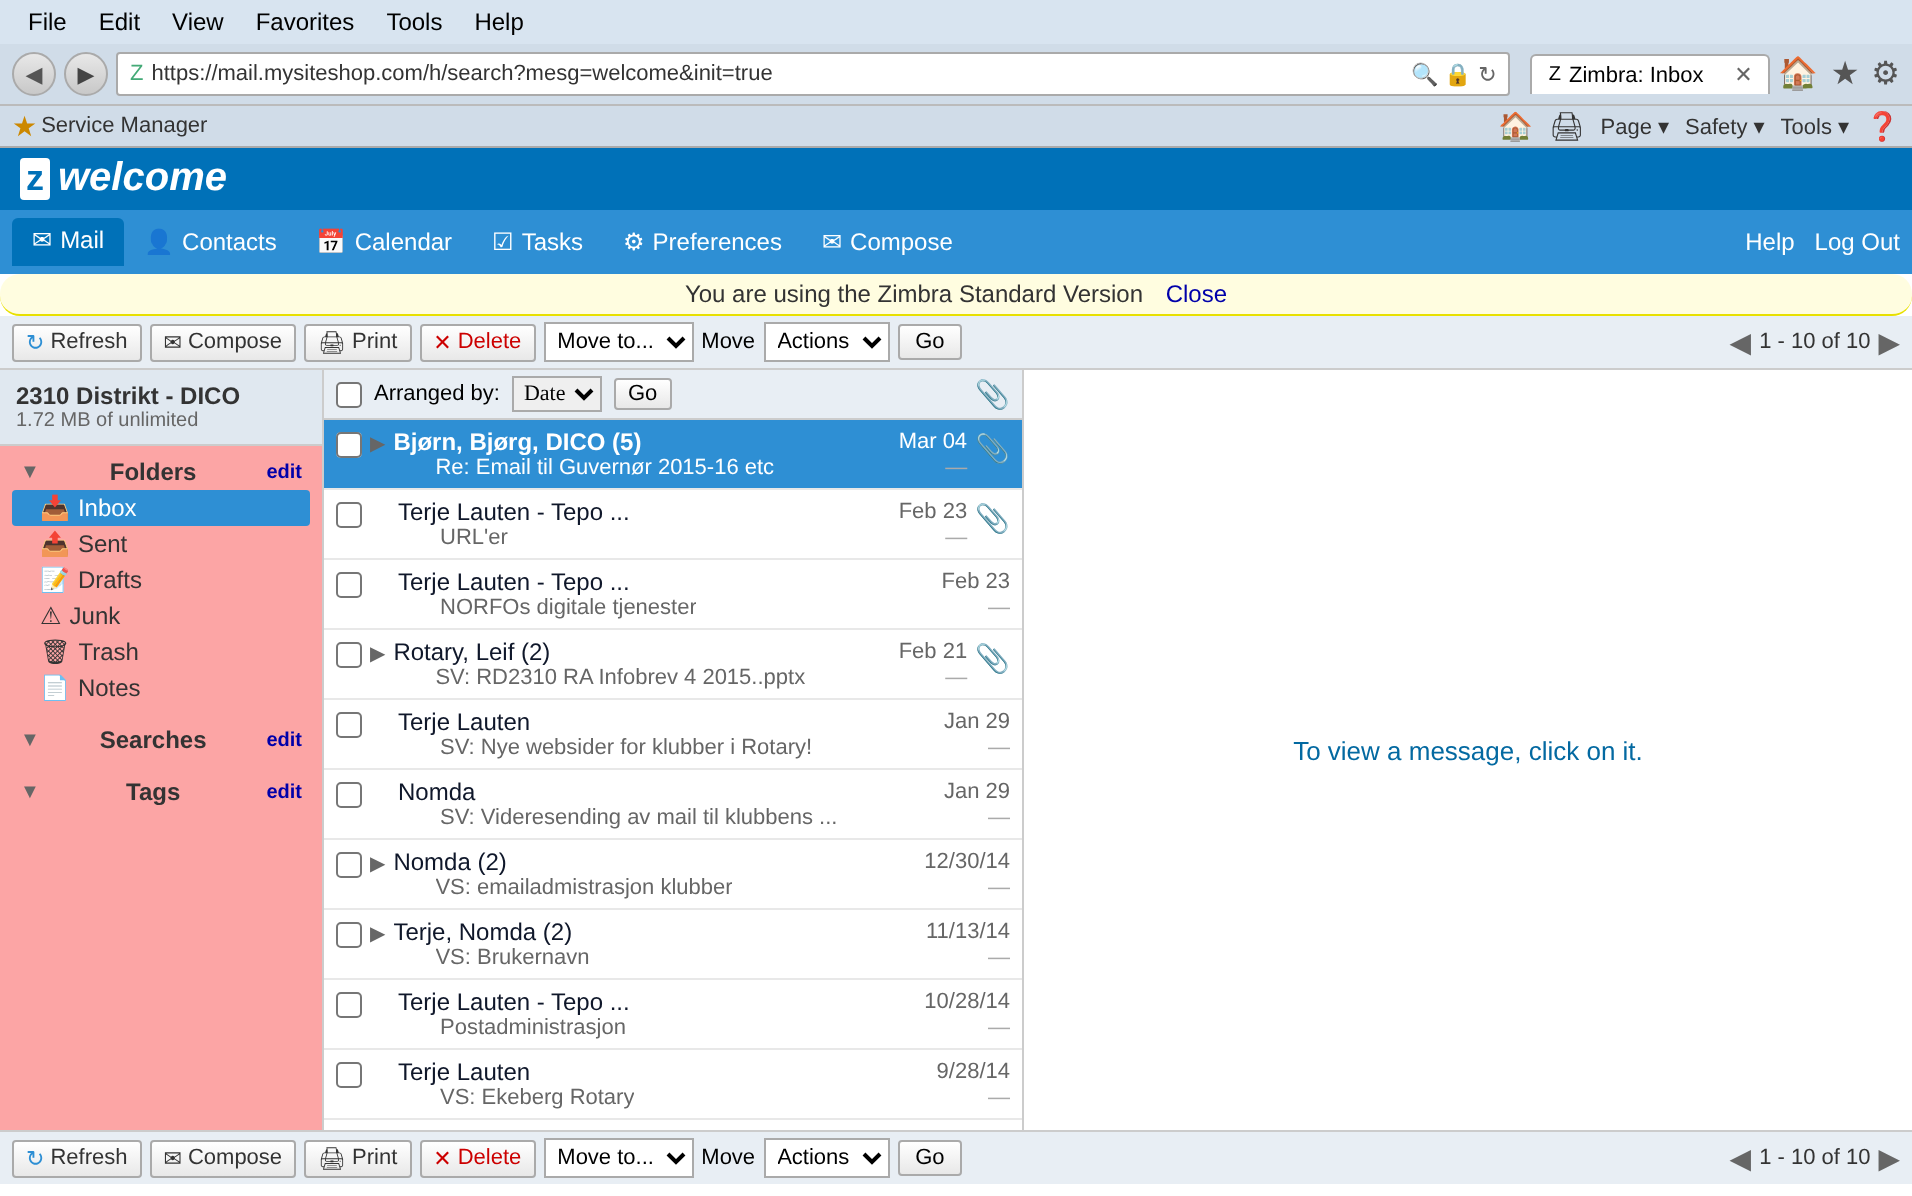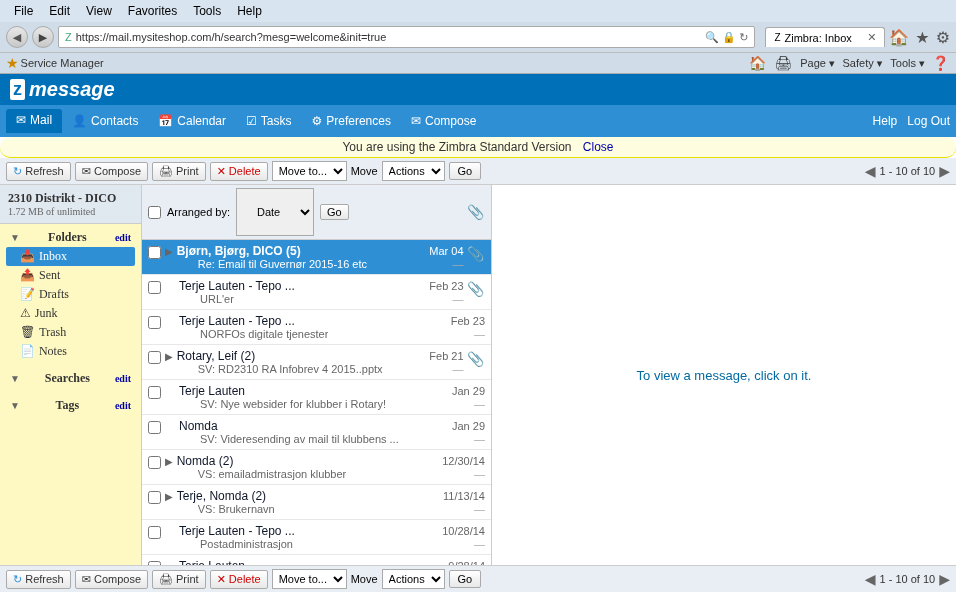--- a/index.html
+++ b/index.html
@@ -38,21 +38,21 @@
     .zimbra-nav-right { margin-left: auto; display: flex; gap: 10px; color: #fff; font-size: 12px; }
     .zimbra-nav-right span { cursor: pointer; }
 
     .notice-bar { background: #fffde0; text-align: center; padding: 3px; font-size: 12px; color: #333; border-bottom: 1px solid #e8e000; border-radius: 10px; }
     .notice-close { color: #00a; cursor: pointer; margin-left: 8px; }
 
     
     .main-layout { display: flex; height: 380px; }
 
     
-    .sidebar { width: 142px; border-right: 1px solid #ccc; background: #fef9c3; overflow-y: auto; font-family: Liberation Serif, serif; }
+    .sidebar { width: 162px; border-right: 1px solid #ccc; background: #fca5a5; overflow-y: auto; }
     .sidebar-account { padding: 6px 8px; background: #e0e8f0; border-bottom: 1px solid #ccc; }
     .sidebar-account-name { font-weight: bold; font-size: 12px; color: #333; }
     .sidebar-account-sub { font-size: 10px; color: #666; }
     .sidebar-section { padding: 4px 6px; }
     .sidebar-section-header { display: flex; align-items: center; justify-content: space-between; padding: 2px 4px; font-weight: bold; font-size: 12px; color: #333; cursor: pointer; }
     .sidebar-section-edit { font-size: 10px; color: #00a; cursor: pointer; }
     .sidebar-folder { display: flex; align-items: center; gap: 4px; padding: 2px 6px 2px 14px; cursor: pointer; font-size: 12px; color: #333; }
     .sidebar-folder.active { background: #2e8fd4; color: #fff; border-radius: 2px; }
     .triangle { font-size: 10px; color: #666; }
 
@@ -61,21 +61,21 @@
     .toolbar-btn { display: flex; align-items: center; gap: 3px; padding: 2px 6px; background: linear-gradient(#fff, #e8e8e8); border: 1px solid #aaa; border-radius: 2px; cursor: pointer; font-size: 11px; color: #333; }
     .toolbar-select { border: 1px solid #aaa; padding: 2px 2px; font-size: 11px; background: #fff; }
     .toolbar-go { padding: 2px 8px; background: linear-gradient(#fff, #e8e8e8); border: 1px solid #aaa; border-radius: 2px; cursor: pointer; font-size: 11px; }
     .toolbar-right { margin-left: auto; display: flex; align-items: center; gap: 4px; font-size: 11px; color: #333; }
     .toolbar-arrow { font-size: 14px; color: #666; cursor: pointer; }
 
     
     .message-area { display: flex; flex: 1; }
     .message-list { width: 350px; border-right: 1px solid #ccc; overflow-y: auto; }
     .msg-list-header { display: flex; align-items: center; padding: 3px 6px; background: #e8eef4; border-bottom: 1px solid #ccc; gap: 6px; font-size: 11px; }
-    .msg-list-header-select { font-size: 11px; border: 1px solid #aaa; padding: 16px; }
+    .msg-list-header-select { font-size: 11px; border: 1px solid #aaa; padding: 1px; font-family: Liberation Serif, serif; }
     .msg-list-header-go { padding: 1px 6px; border: 1px solid #aaa; background: linear-gradient(#fff, #e8e8e8); cursor: pointer; font-size: 11px; border-radius: 2px; }
     .msg-list-header-attach { margin-left: auto; font-size: 14px; color: #888; }
 
     .msg-row { display: flex; align-items: flex-start; padding: 4px 6px; border-bottom: 1px solid #e8e8e8; cursor: pointer; gap: 4px; }
     .msg-row.selected { background: #2e8fd4; color: #fff; }
     .msg-row.selected .msg-from, .msg-row.selected .msg-subject, .msg-row.selected .msg-date { color: #fff; }
     .msg-row.unread .msg-from { font-weight: bold; }
     .msg-checkbox { margin-top: 2px; }
     .msg-thread-icon { color: #666; font-size: 10px; margin-top: 2px; }
     .msg-content { flex: 1; min-width: 0; }
@@ -141,21 +141,21 @@
       <span style="font-size:14px;">❓</span>
     </span>
   </div>
 </div>
 
 <div>
 
   <div class="zimbra-header">
     <div class="zimbra-logo">
       <span class="zimbra-logo-z">z</span>
-      <span style="color:#fff; font-style:italic;">message</span>
+      <span style="color:#fff; font-style:italic;">welcome</span>
     </div>
   </div>
 
   <div class="zimbra-nav">
     <div class="zimbra-nav-item active">
       <span>✉</span>
       <span>Mail</span>
     </div>
     <div class="zimbra-nav-item">
       <span>👤</span>

